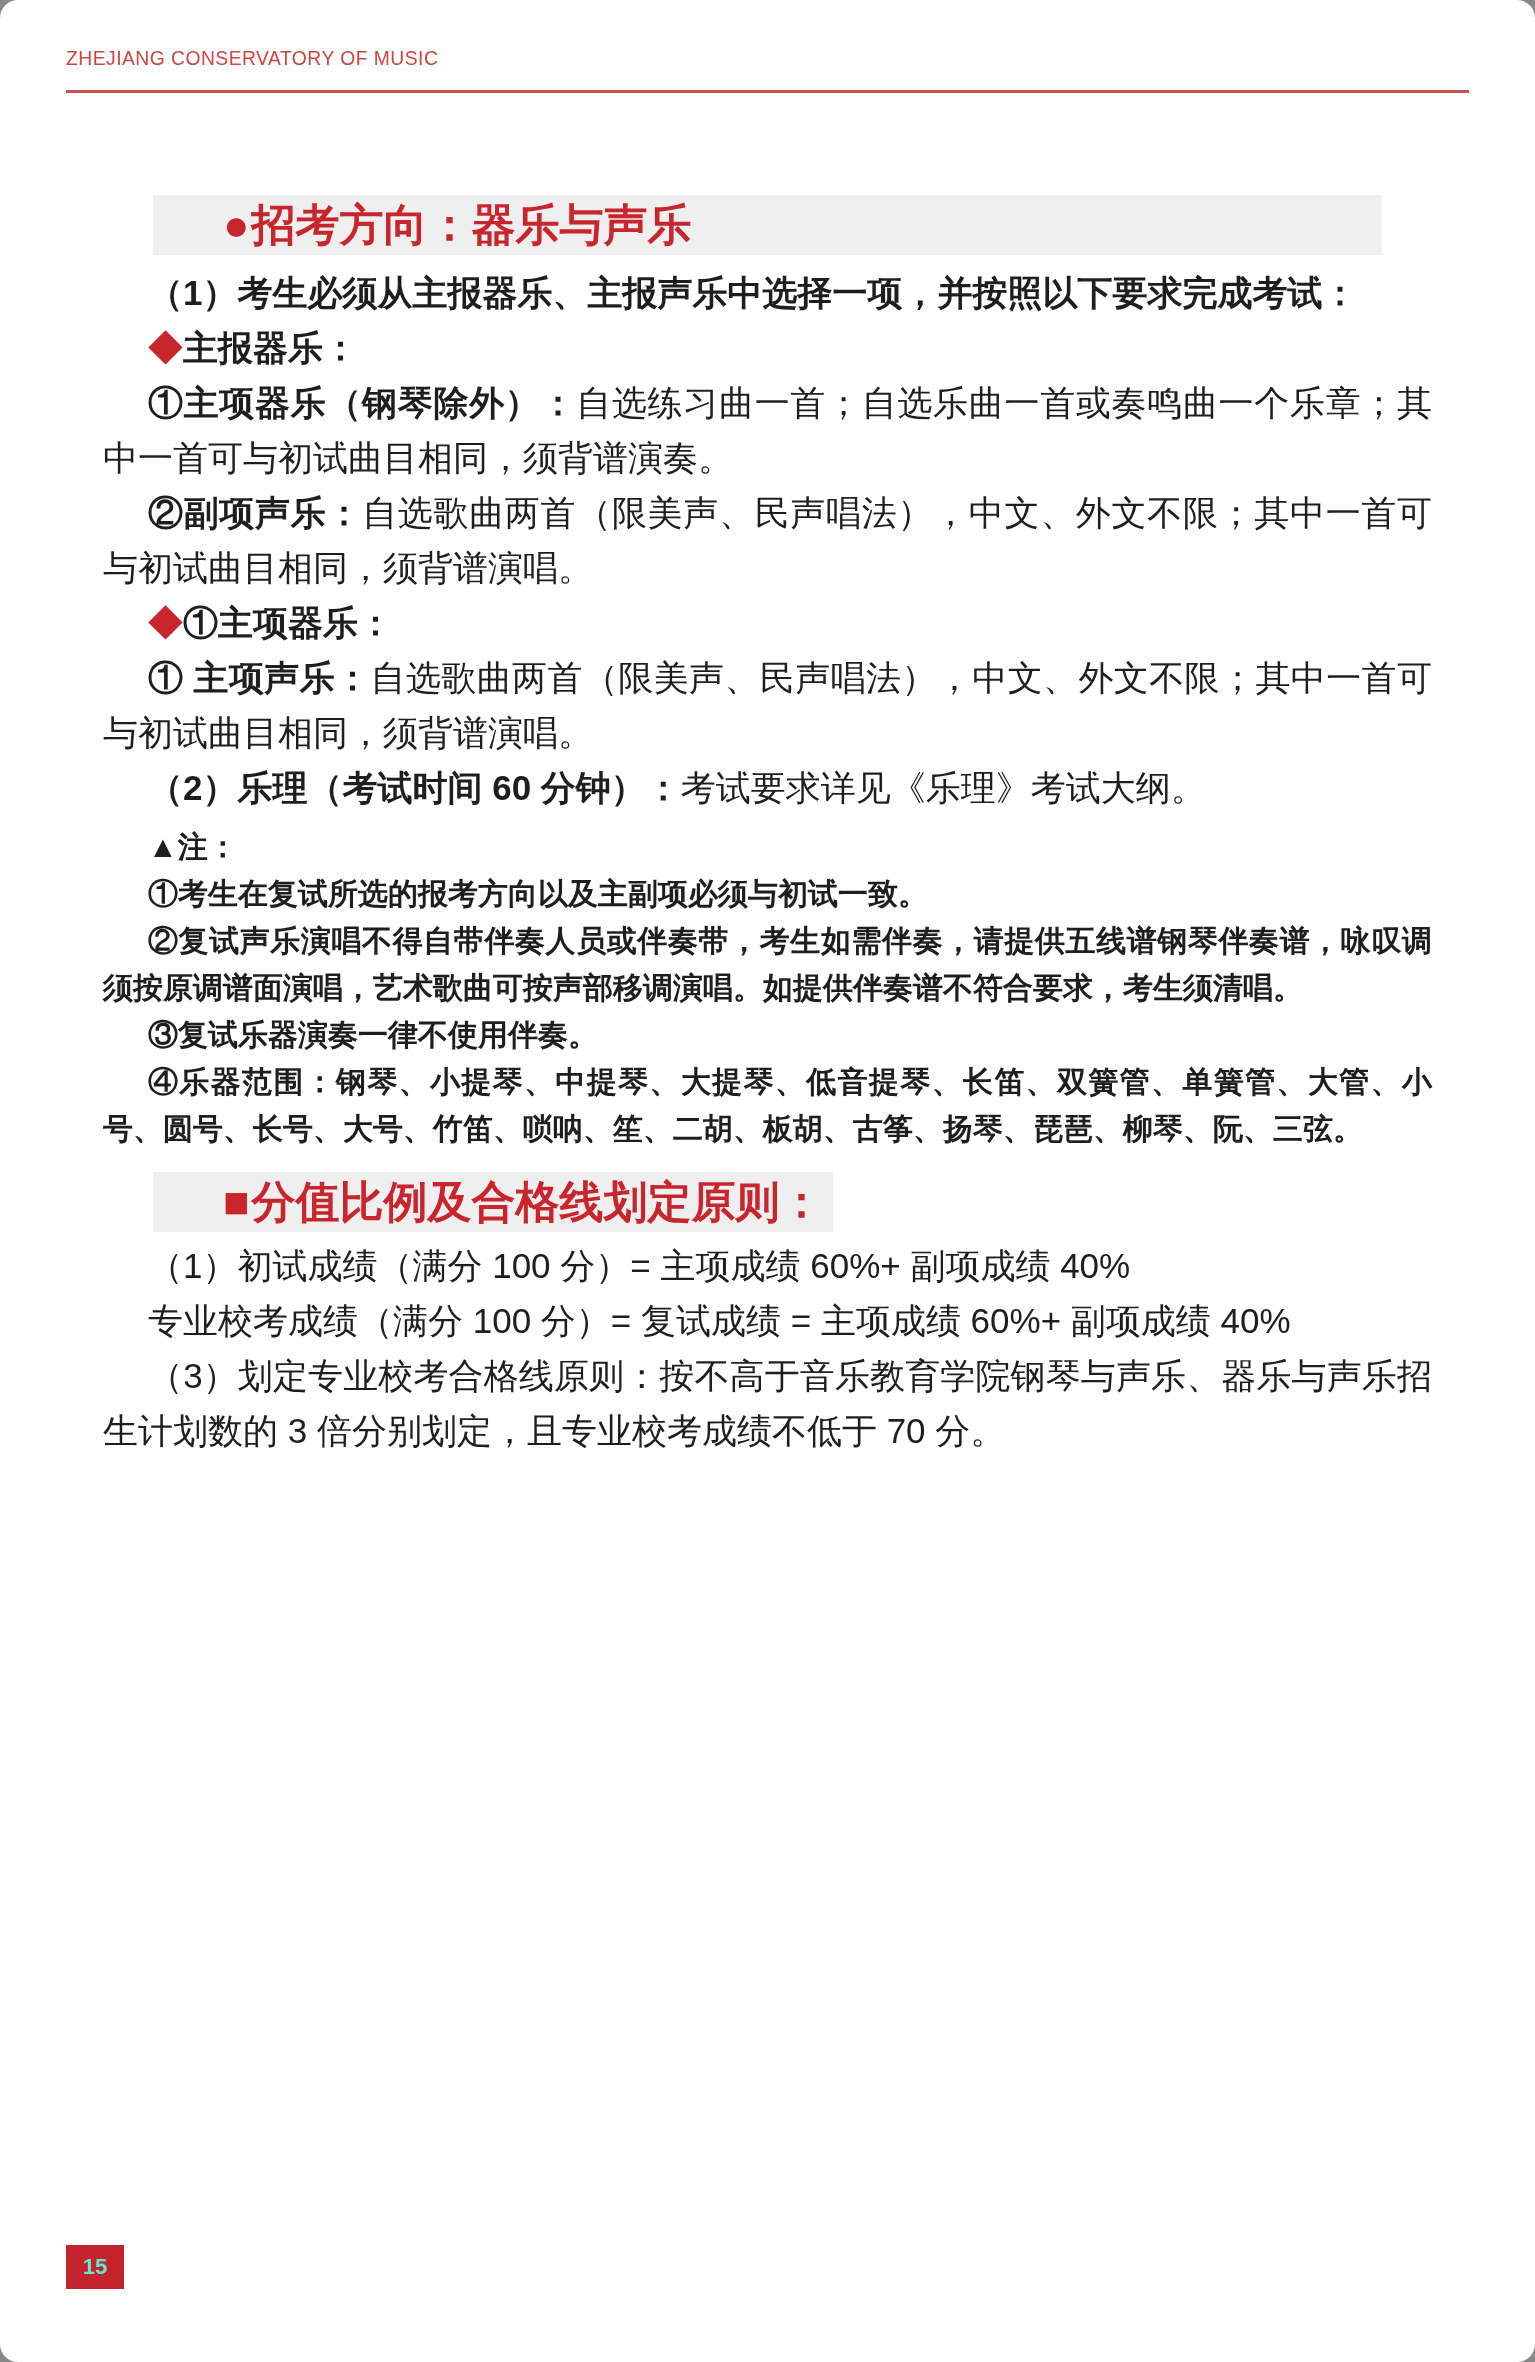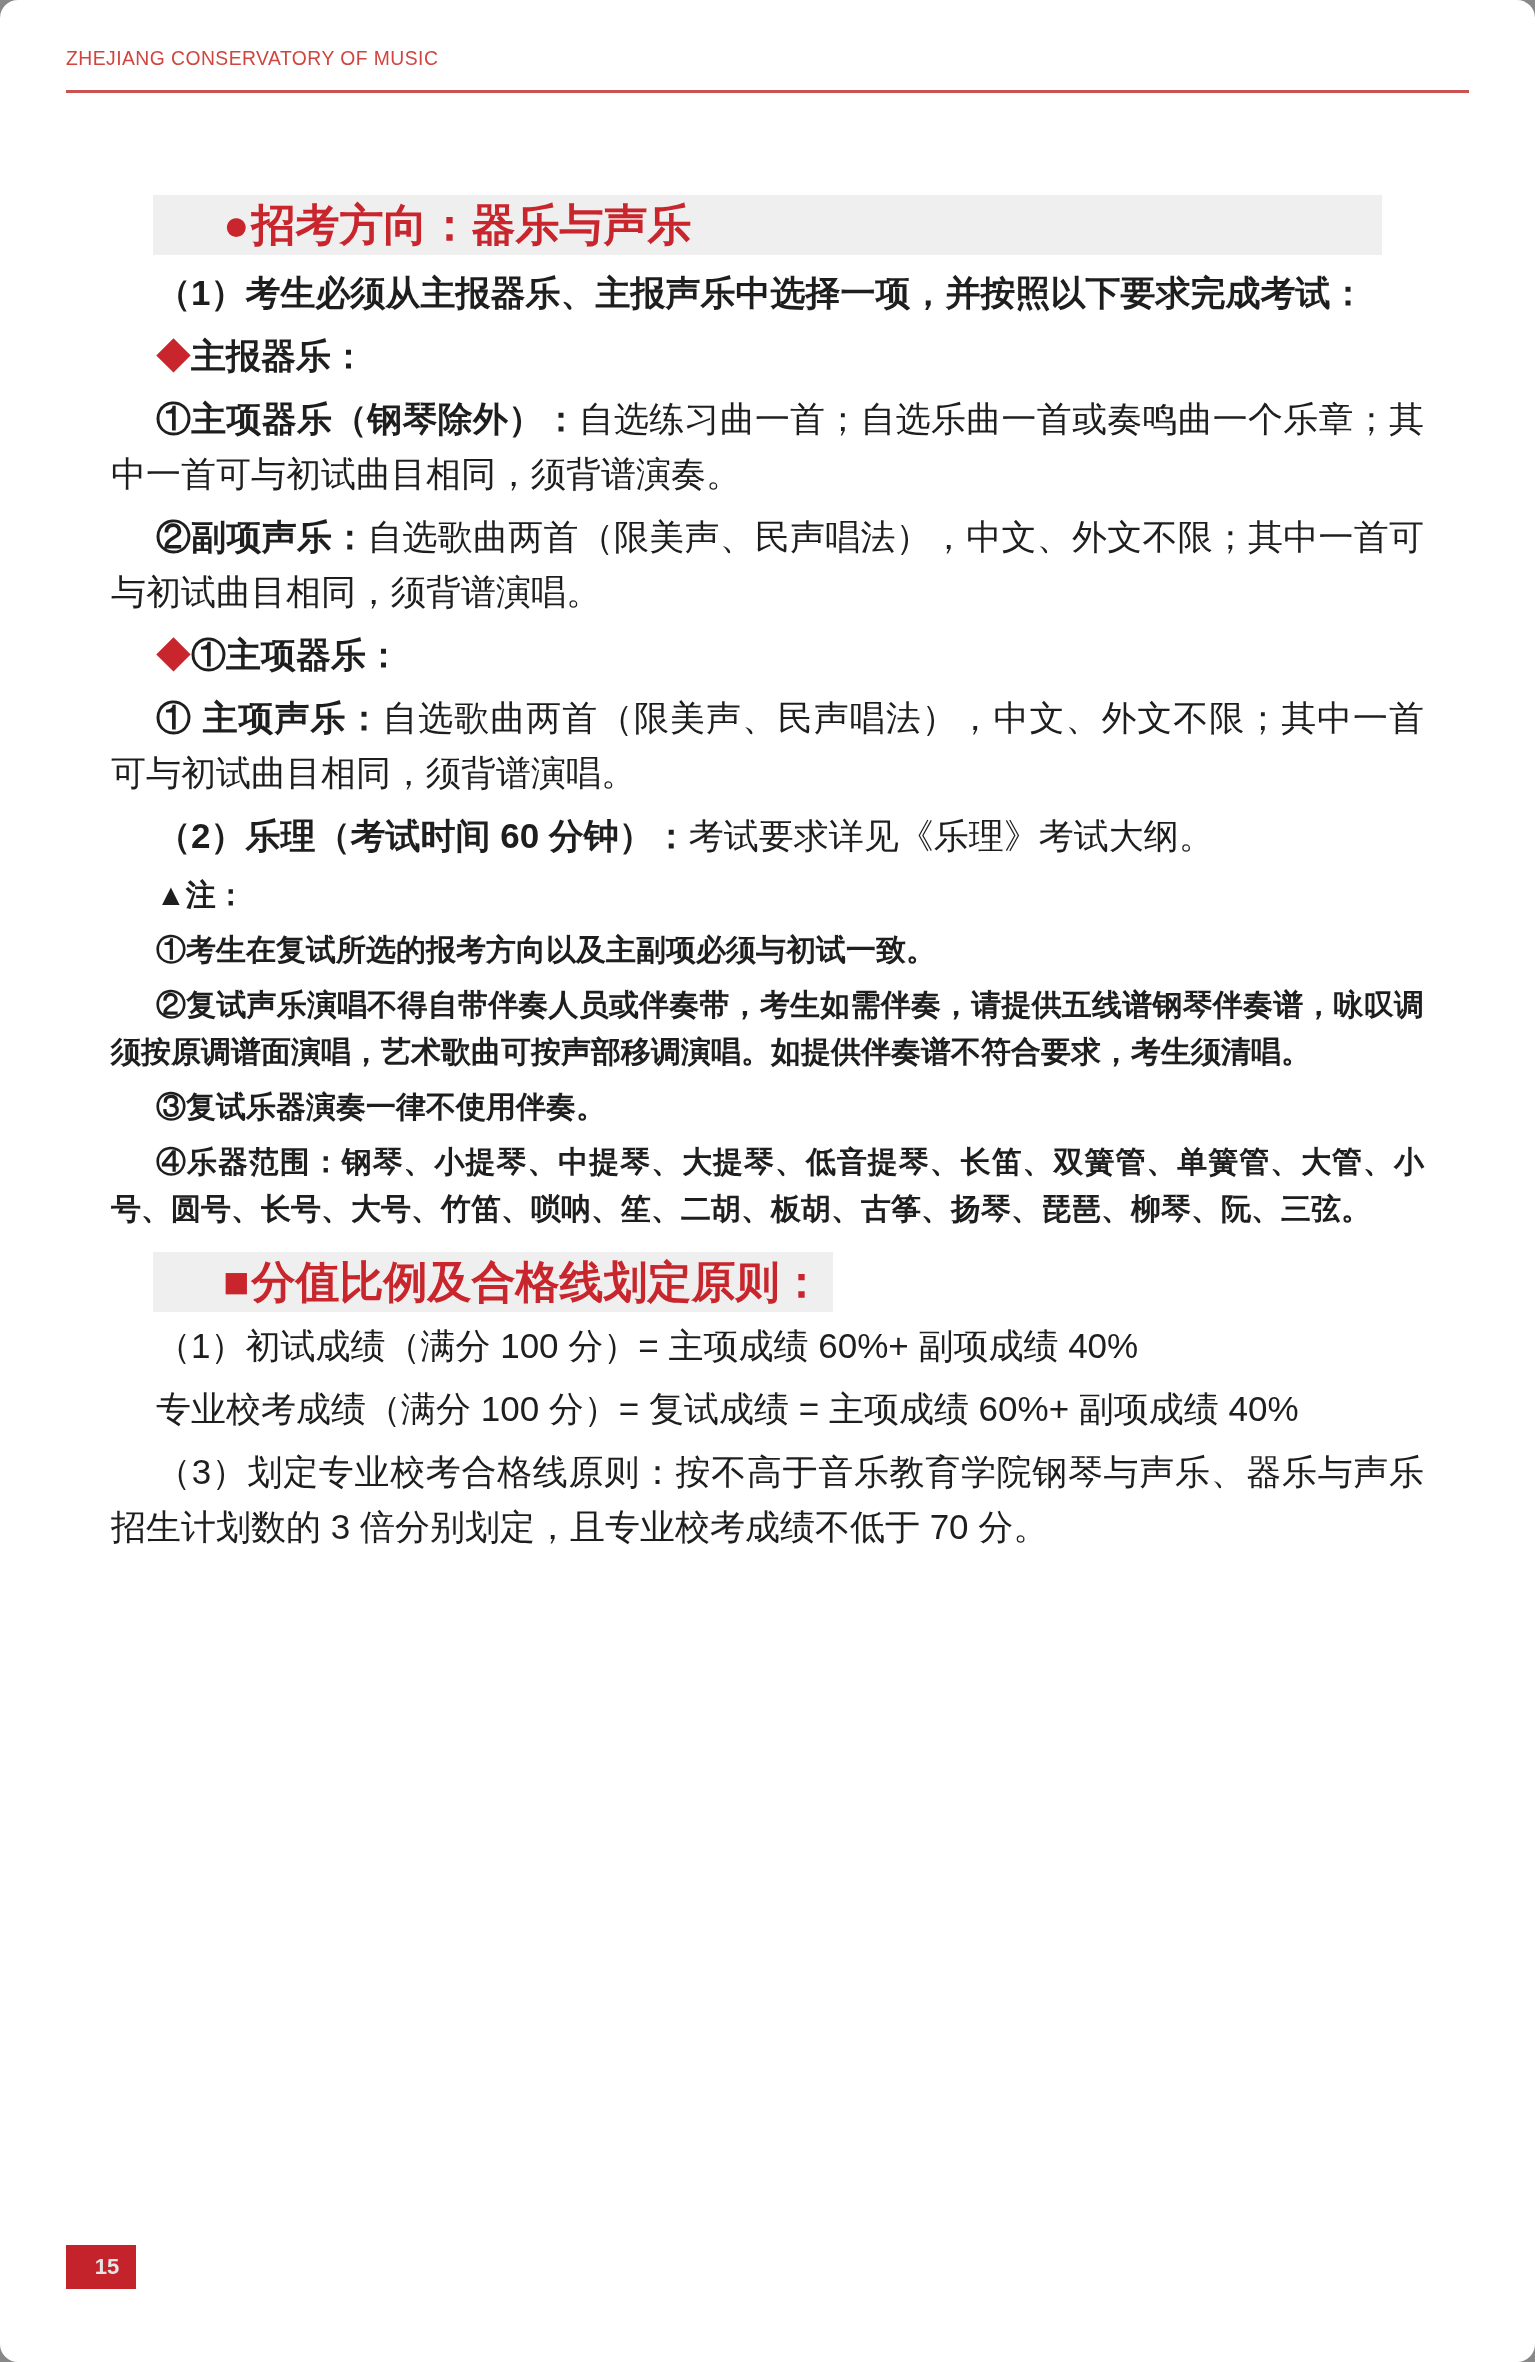--- a/index.html
+++ b/index.html
@@ -32,40 +32,40 @@
     box-sizing:border-box; padding-left:70px;
     margin-left:50px;
   }
   .hbar1 { width:1229px; }
   .hbar2 { width:680px; margin-top:20px; }
   .htext, .hbullet {
     font-size:44px; font-weight:bold; color:#c8252c; line-height:1;
     white-space:nowrap;
   }
   .hbullet { margin-right:2px; }
-  p { margin:8px; text-align:justify; }
+  p { margin:0; text-align:justify; }
   p.body {
     font-size:35px; line-height:55px;
     text-indent:45px;
   }
   p.note {
     font-size:30px; line-height:47px;
     font-weight:bold; text-indent:45px;
   }
   .mt10 { margin-top:10px; }
   .mt8  { margin-top:8px; }
   .mt6  { margin-top:6px; }
   b, .subhead { font-weight:bold; }
   .diamond { color:#c8252c; font-weight:bold; }
   .triangle { color:#1e1e1e; }
   .pagenum {
     position:absolute; left:66px; top:2245px;
     width:58px; height:44px; background:#c5232b;
-    color:#e5e5e5; font-size:22px; font-weight:bold;
-    display:flex; align-items:center; justify-content:center;padding-left:12px;
+    color:#5eead4; font-size:22px; font-weight:bold;
+    display:flex; align-items:center; justify-content:center;
   }
 </style>
 </head>
 <body>
 
 <div class="page">
 
   <div class="brand">ZHEJIANG CONSERVATORY OF MUSIC</div>
   <div class="rule"></div>
 

